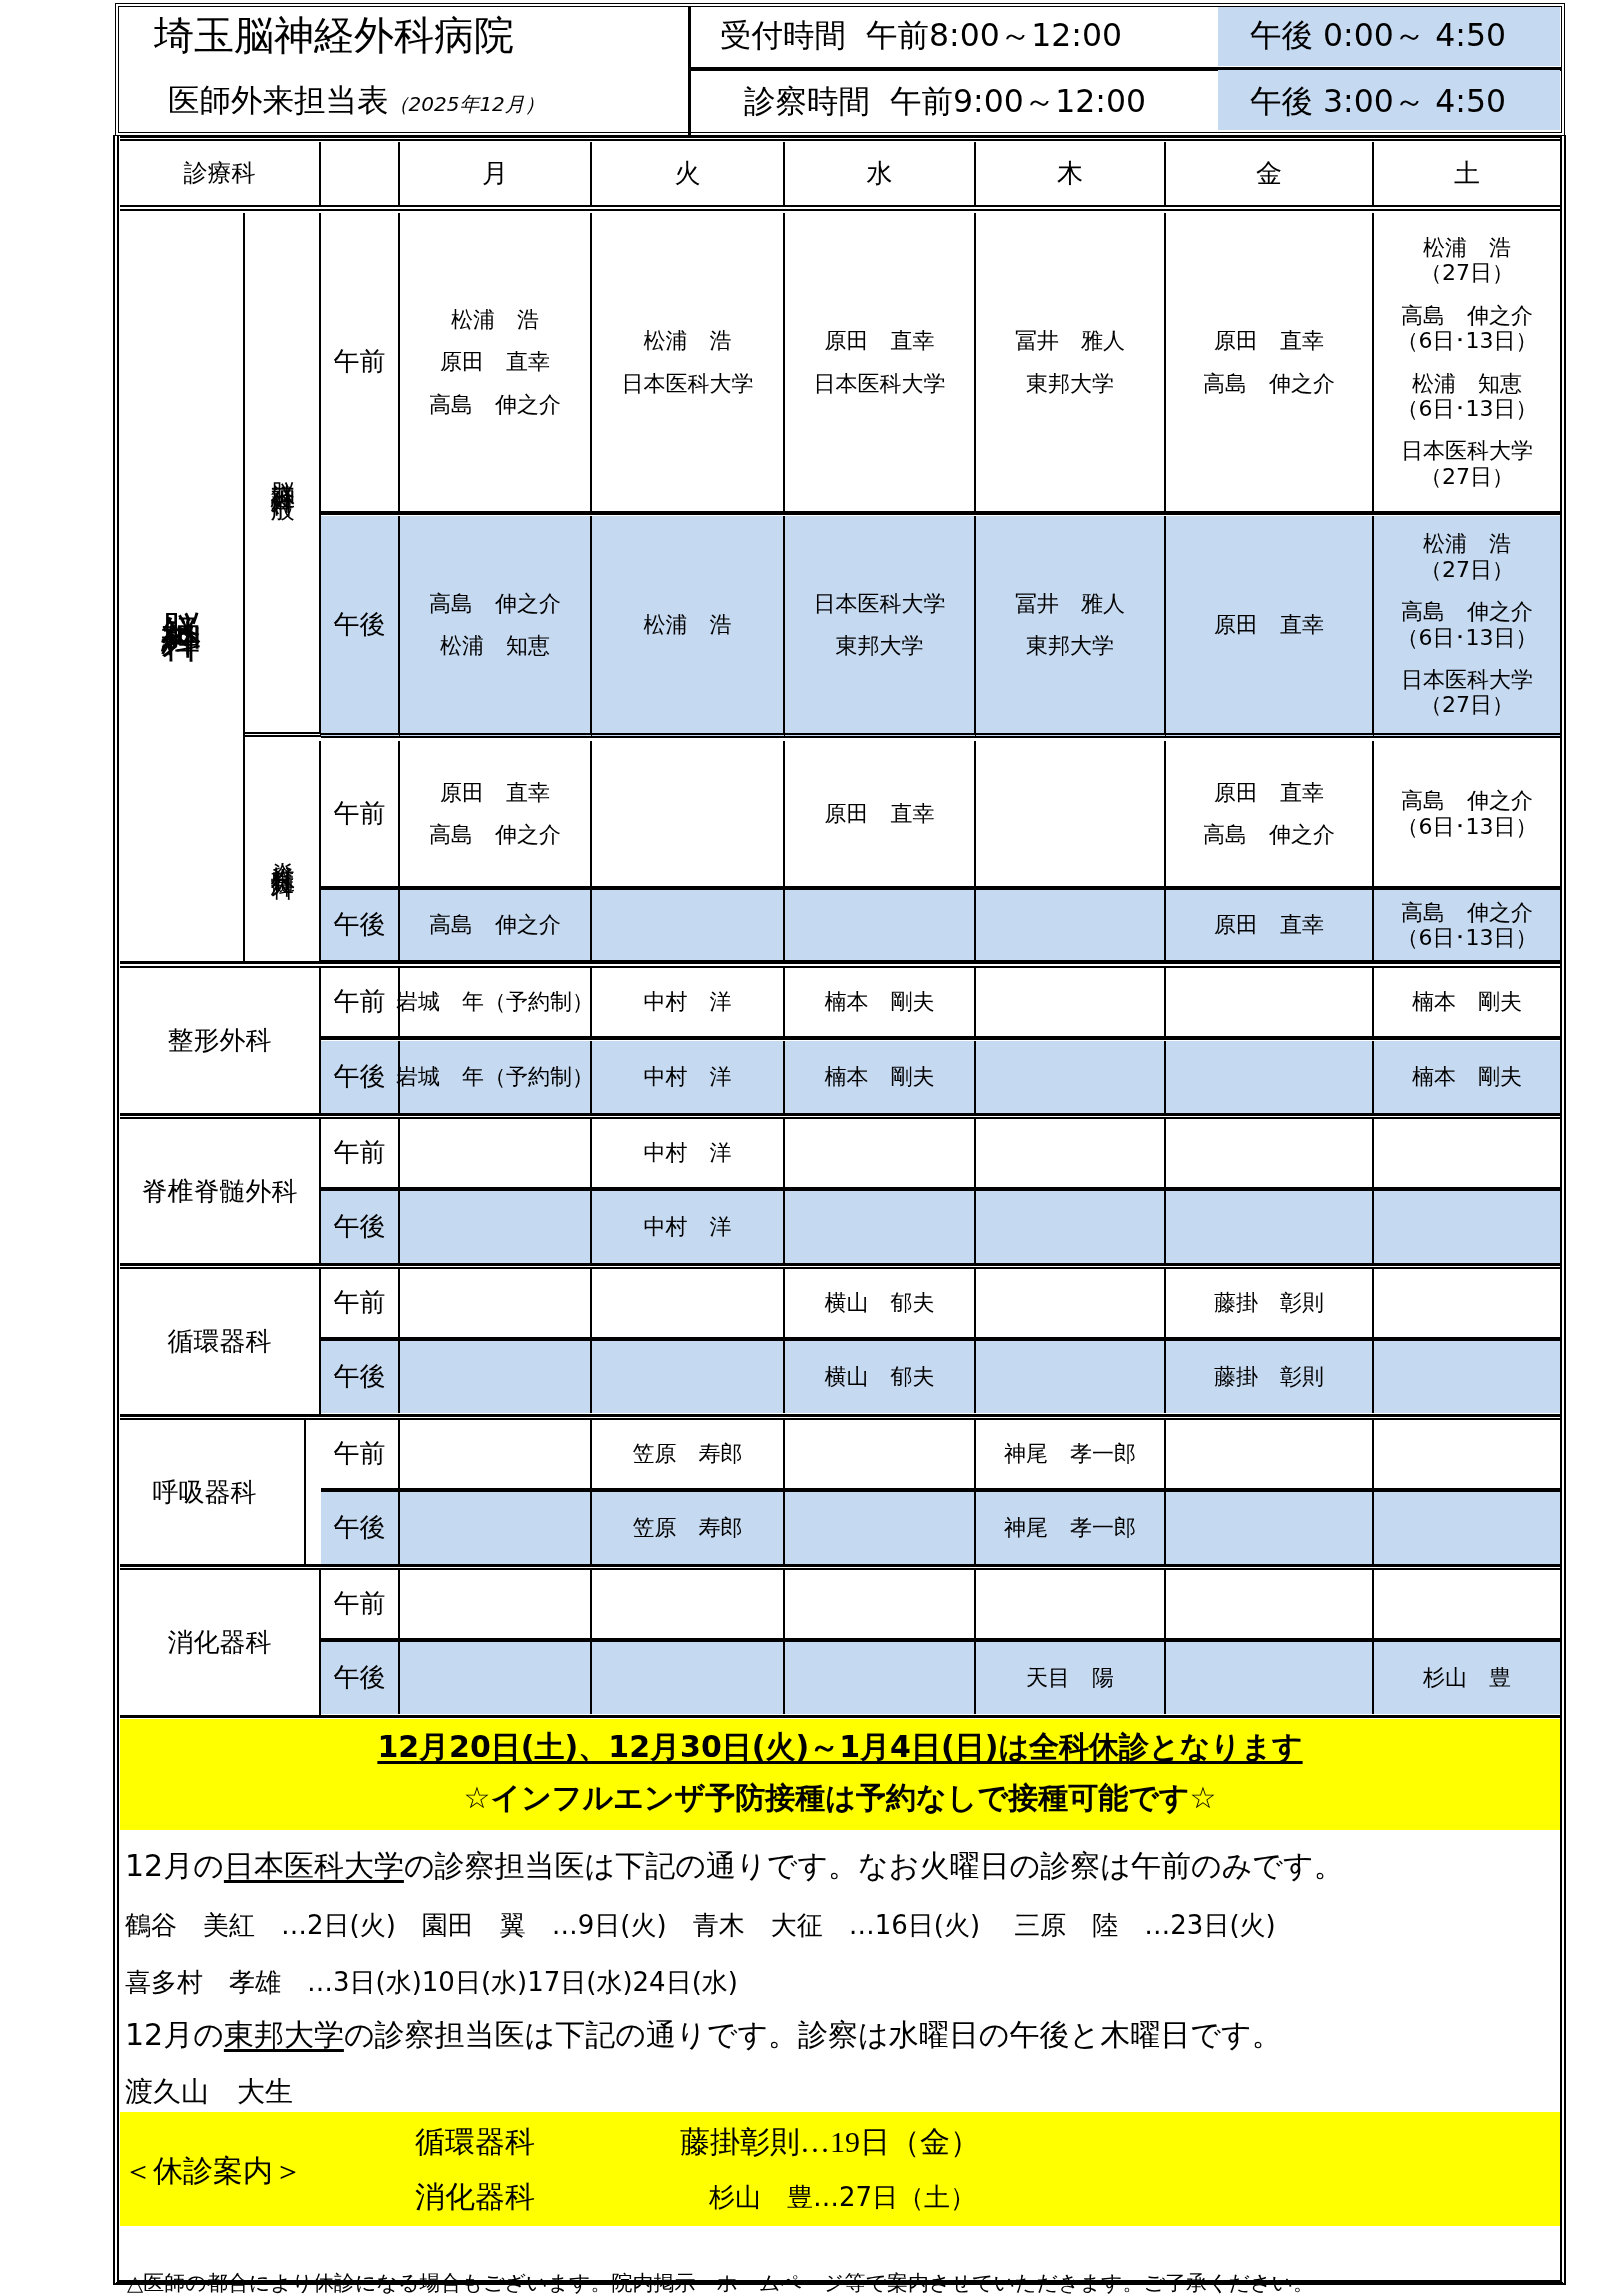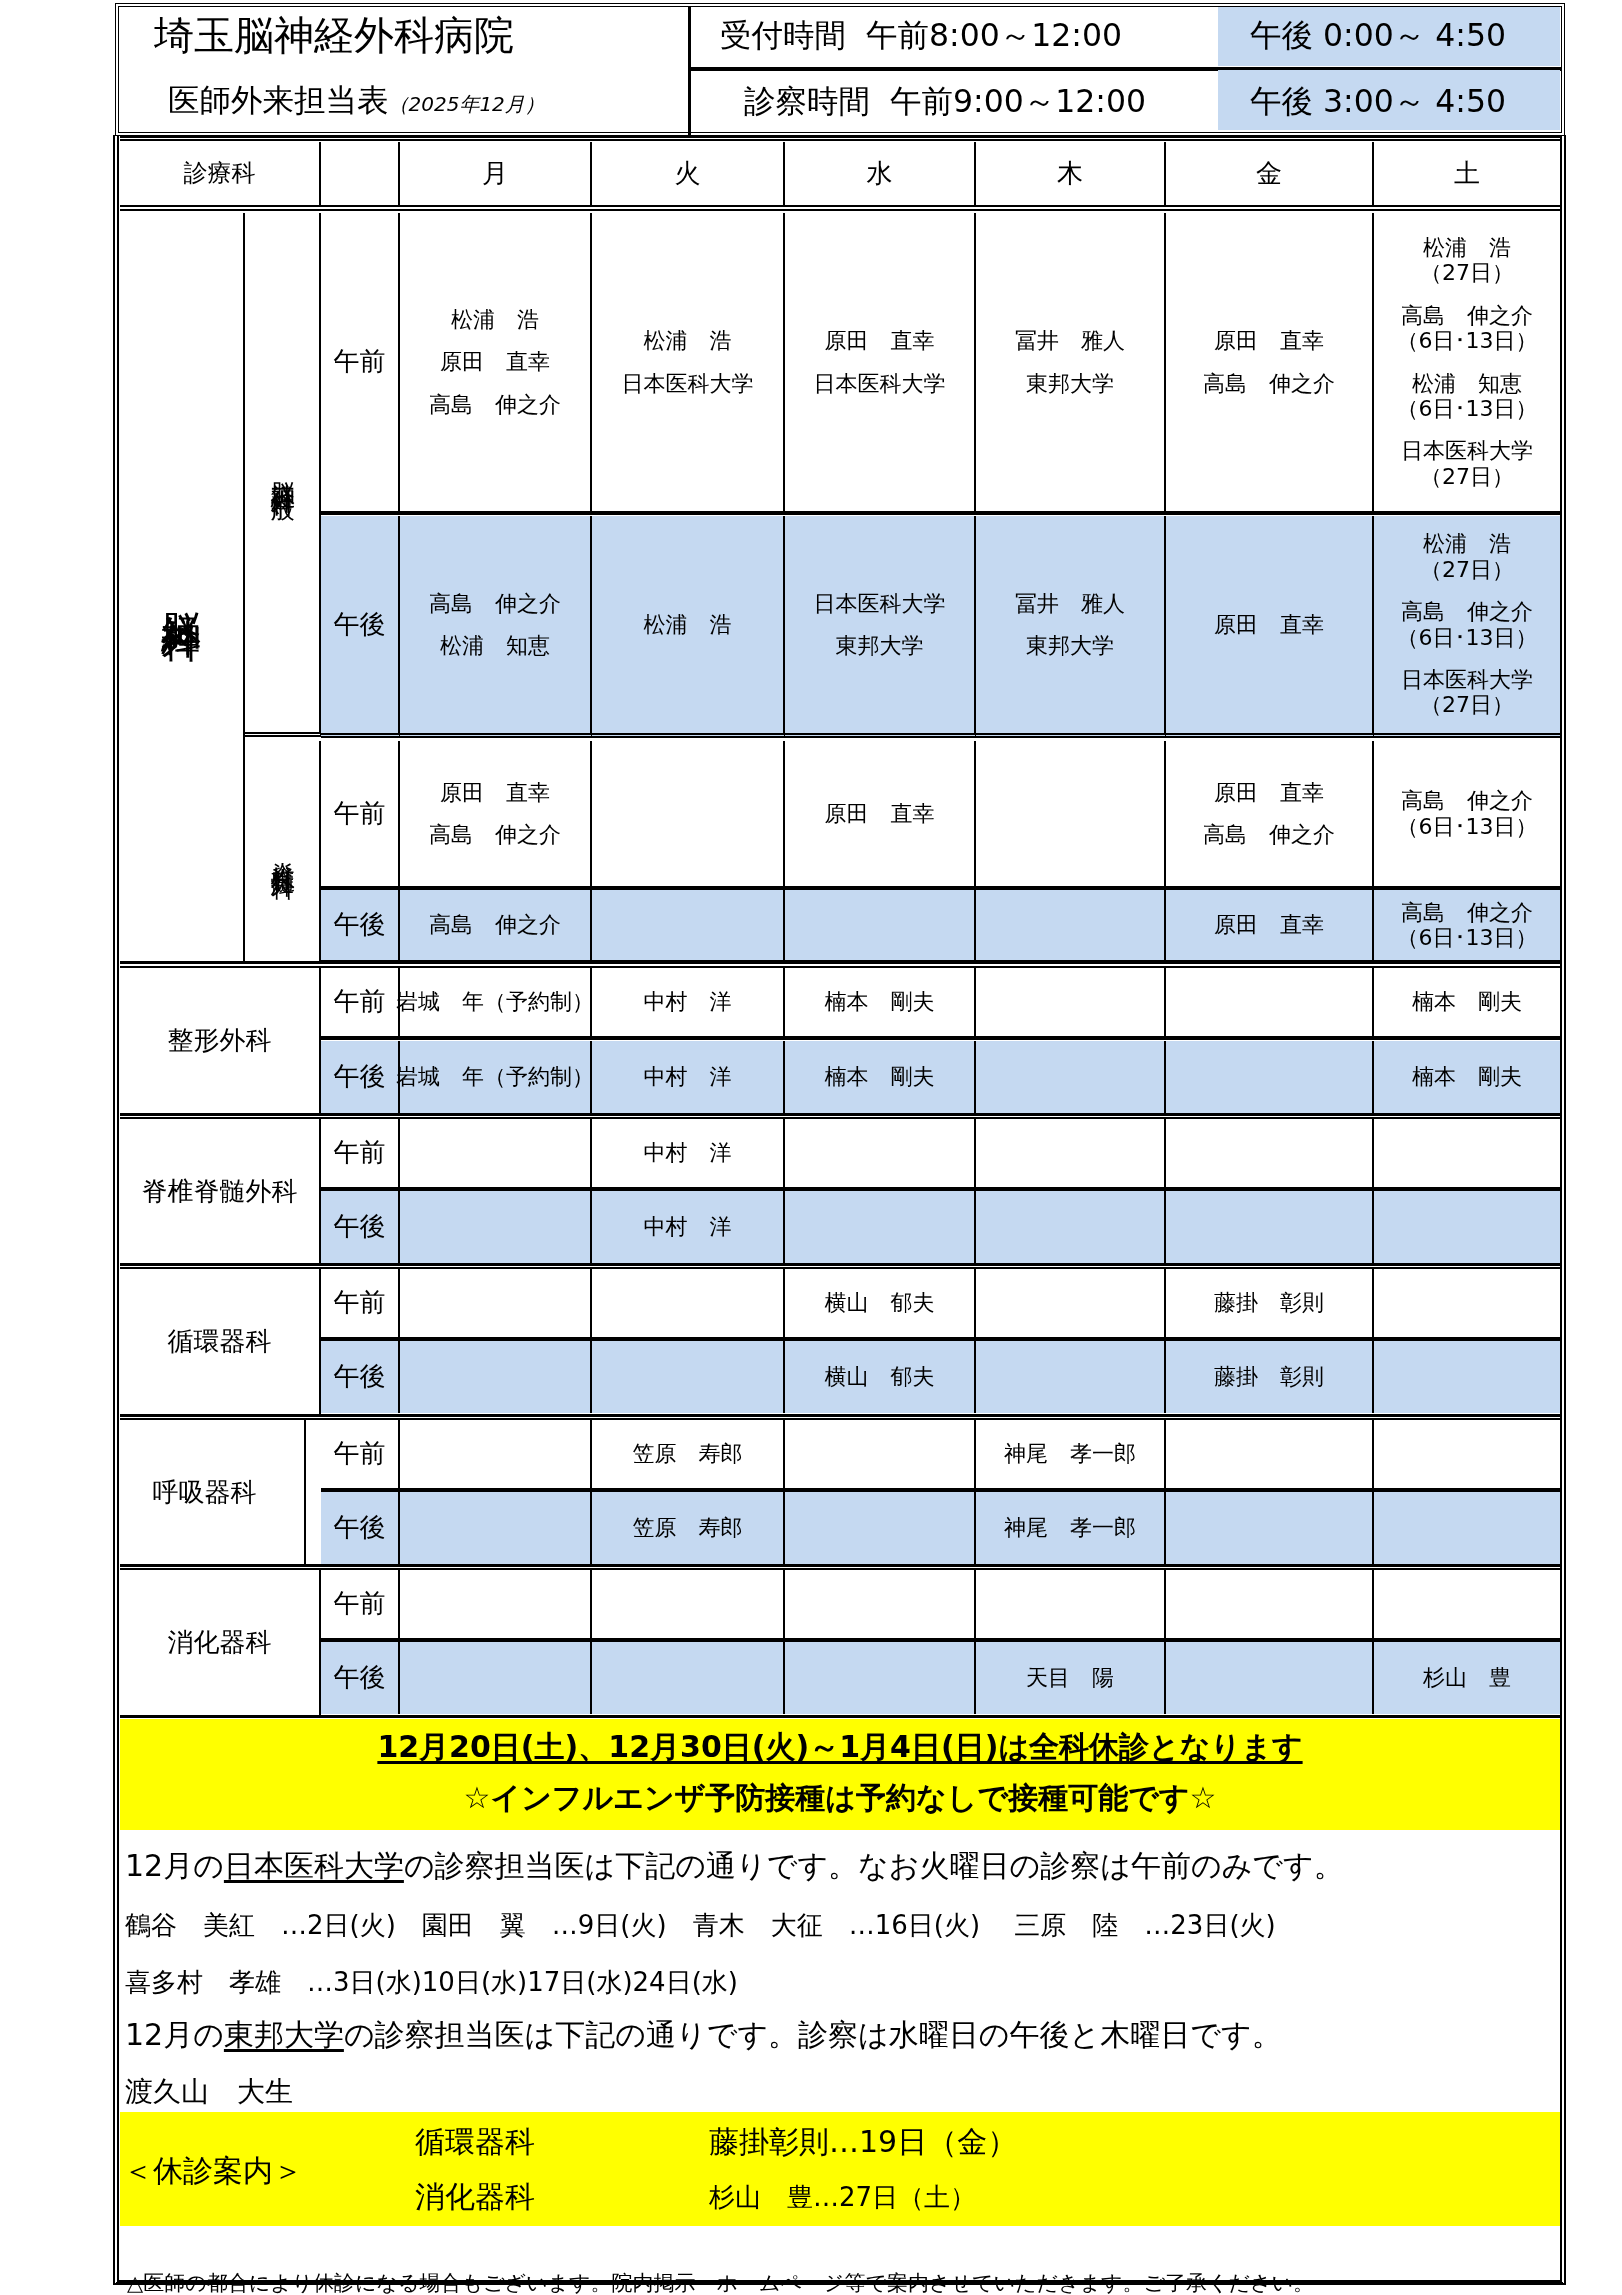--- a/index.html
+++ b/index.html
@@ -416,18 +416,18 @@
 <div class="abs" style="left:125px; top:1962px; font-size:26px; line-height:40px; white-space:pre;">喜多村　孝雄　…3日(水)10日(水)17日(水)24日(水)</div>
 
 <div class="abs" style="left:125px; top:2013px; font-size:30px; line-height:43px; white-space:nowrap;">
   <span>12月の</span><span class="u">東邦大学</span><span>の診察担当医は下記の通りです。診察は水曜日の午後と木曜日です。</span>
 </div>
 <div class="abs" style="left:125px; top:2072px; font-size:28px; line-height:40px; white-space:pre;">渡久山　大生</div>
 
 <div class="abs" style="left:120px; top:2112px; width:1440px; height:114px; background:#FFFF00;"></div>
 <div class="abs" style="left:123px; top:2149px; font-size:30px; line-height:43px;">＜休診案内＞</div>
 <div class="abs" style="left:415px; top:2122px; font-size:30px; line-height:40px;">循環器科</div>
-<div class="abs" style="left:709px; top:2122px; font-size:30px; line-height:40px; white-space:pre;">藤掛彰則…19日（金）</div>
+<div class="abs" style="left:680px; top:2122px; font-size:30px; line-height:40px; white-space:pre;font-family:Liberation Serif, serif;">藤掛彰則…19日（金）</div>
 <div class="abs" style="left:415px; top:2177px; font-size:30px; line-height:40px;">消化器科</div>
 <div class="abs" style="left:709px; top:2177px; font-size:26px; line-height:40px; white-space:pre;">杉山　豊…27日（土）</div>
 
 <div class="abs" style="left:127px; top:2240px; font-size:21px; line-height:31.5px; white-space:nowrap;margin-top:28px;">△医師の都合により休診になる場合もございます。院内掲示・ホームページ等で案内させていただきます。ご了承ください。</div>
 
 
 </body></html>

